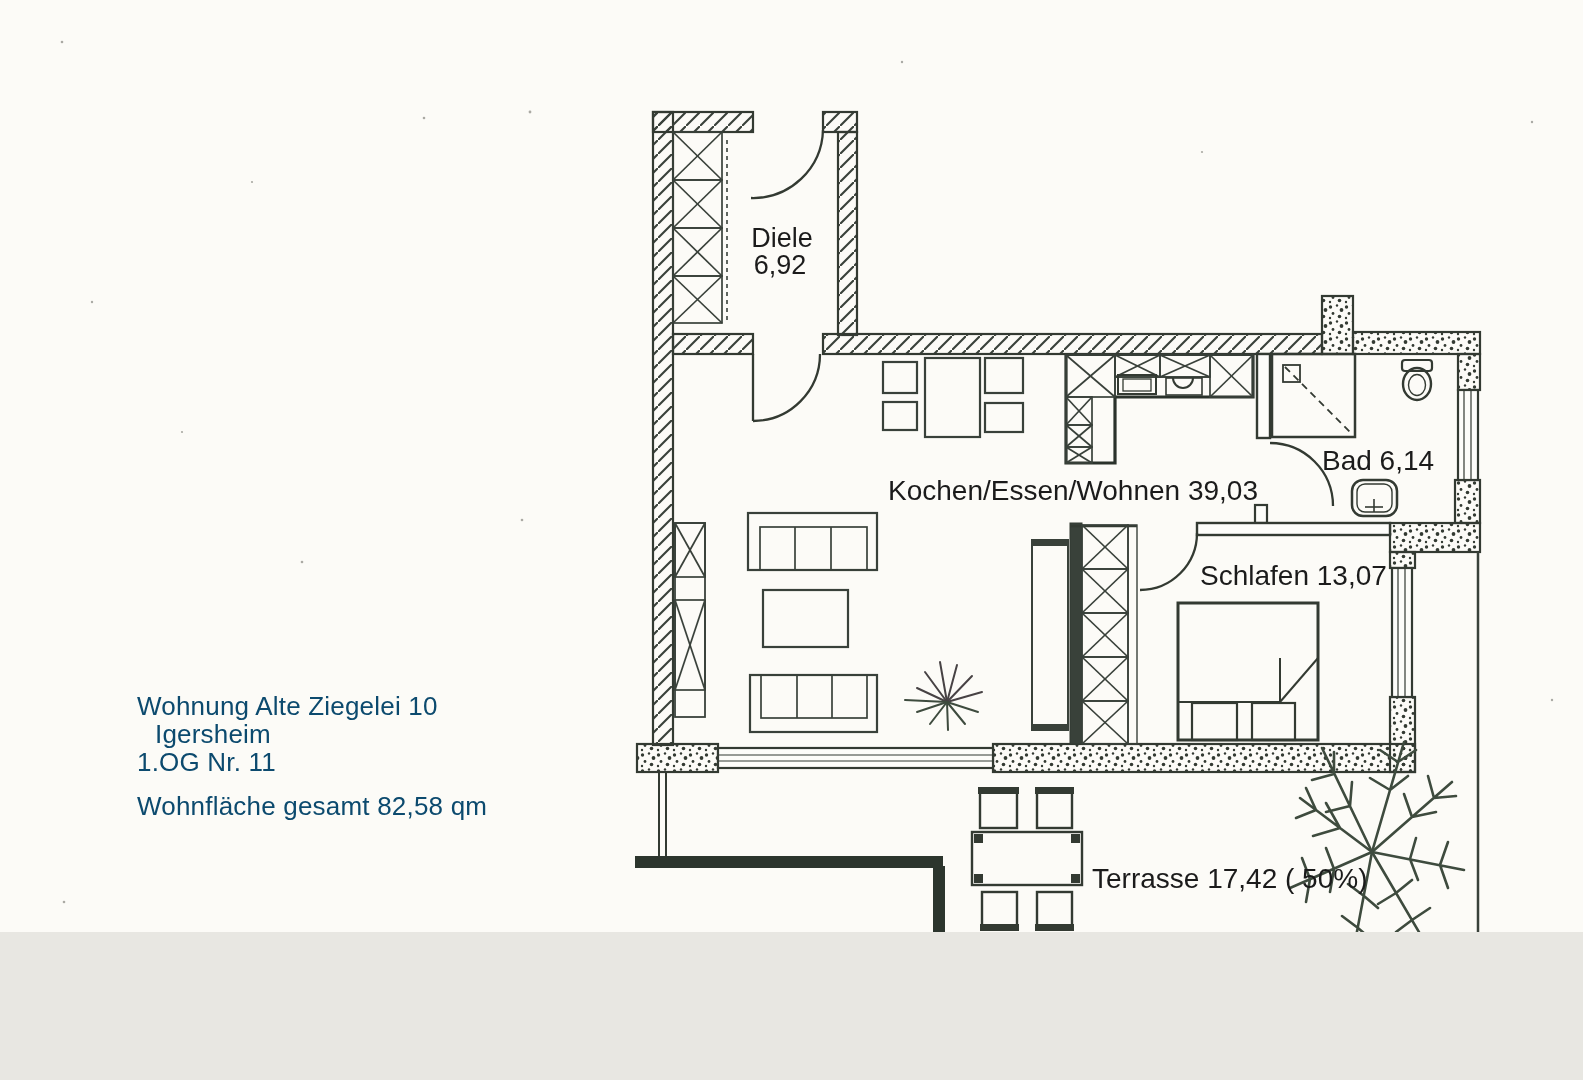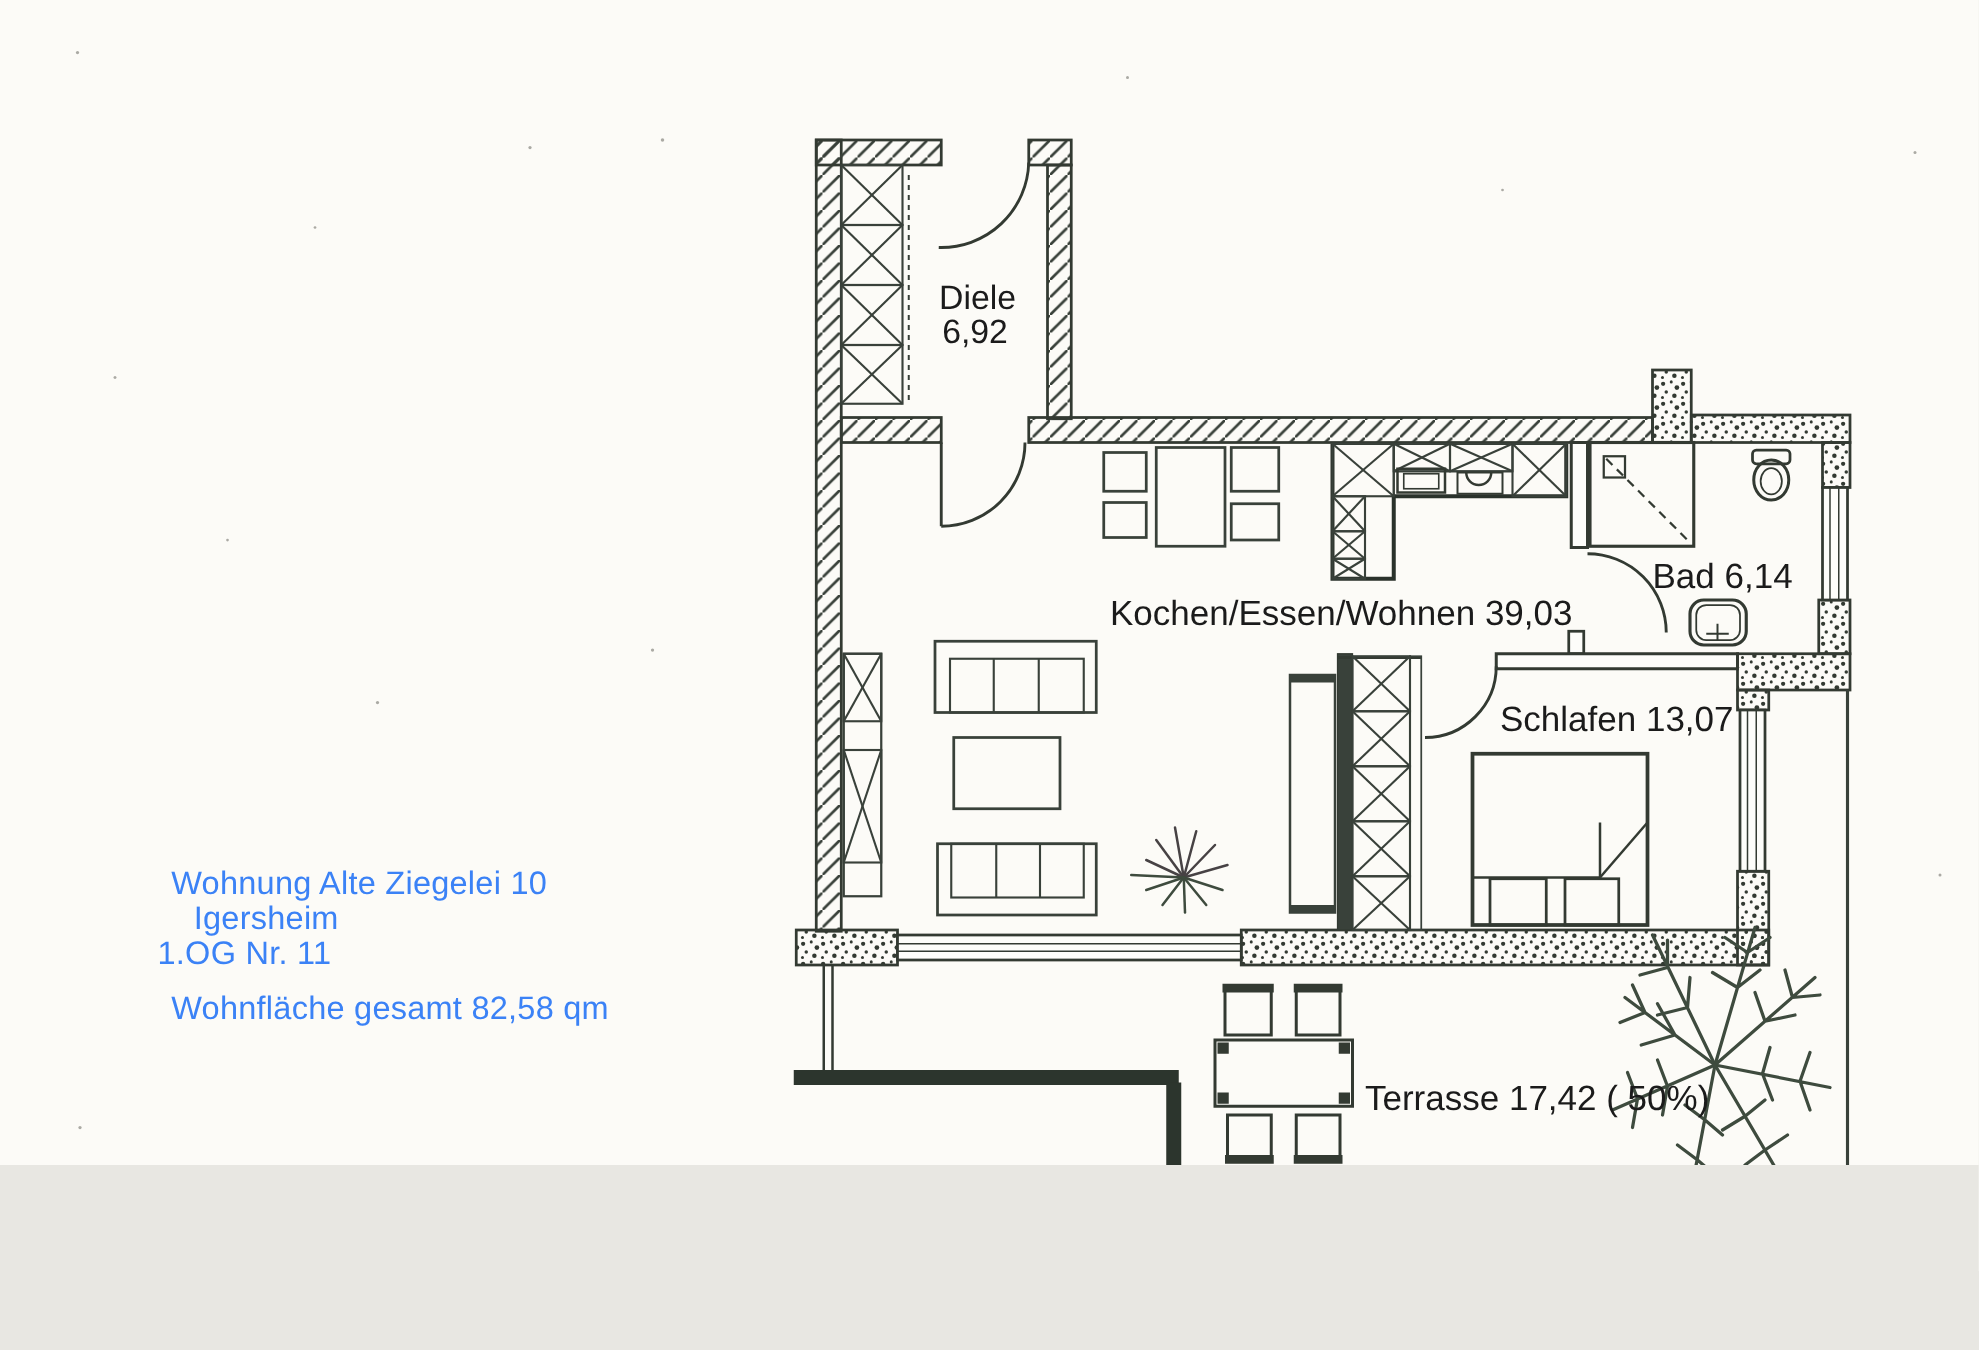--- a/index.html
+++ b/index.html
@@ -2,21 +2,21 @@
 <html><head>
 <meta charset="utf-8">
 <style>
   html,body{margin:0;padding:0;background:#e8e7e2;}
   .page{position:relative;width:1583px;height:932px;background:#fcfbf7;overflow:hidden;
         font-family:"Liberation Sans",sans-serif;color:#161616;padding-left:42px;}
   .page svg{position:absolute;left:0;top:0;}
   svg text{font-family:"Liberation Sans",sans-serif;fill:#1b1b1b;}
   .lbl{font-size:28px;}
   .lbl-diele{font-size:27px;}
-  .txt{position:absolute;white-space:pre;color:#3b82f6;}
+  .txt{position:absolute;white-space:pre;color:#0c4a6e;}
   .info{font-size:26px;line-height:28px;letter-spacing:.2px;}
   .price{font-size:31px;letter-spacing:.2px;}
   .price-val{position:absolute;width:74px;text-align:right;font-size:31px;}
   g.xboxes rect, g.xboxes line{stroke:#39413a;stroke-width:1.7;fill:none;}
   .wall-stroke{stroke:#333a32;stroke-width:2.2;}
 </style>
 </head>
 <body>
 
 <div class="page">
@@ -333,21 +333,21 @@
   <text class="lbl-diele" x="782" y="247" text-anchor="middle">Diele</text>
   <text class="lbl-diele" x="780" y="274" text-anchor="middle">6,92</text>
   <text class="lbl" x="888" y="500">Kochen/Essen/Wohnen 39,03</text>
   <text class="lbl" x="1322" y="470">Bad 6,14</text>
   <text class="lbl" x="1200" y="585">Schlafen 13,07</text>
   <text class="lbl" x="1092" y="888">Terrasse 17,42 ( 50%)</text>
 </svg>
 
 <div class="txt info" style="left:137px;top:692px;">Wohnung Alte Ziegelei 10</div>
 <div class="txt info" style="left:155px;top:720px;">Igersheim</div>
-<div class="txt info" style="left:126px;top:748px;">1.OG Nr. 11</div>
+<div class="txt info" style="left:137px;top:748px;">1.OG Nr. 11</div>
 <div class="txt info" style="left:137px;top:792px;">Wohnfläche gesamt 82,58 qm</div>
 
 <div class="txt price" style="left:133px;top:928px;">Mietpreis inklusive KFZ-Stellplatz</div>
 <div class="txt price-val" style="left:525px;top:928px;">830.-</div>
 <div class="txt price" style="left:133px;top:961px;margin-left:48px;">+Nebenkosten, Vorauszahlung</div>
 <div class="txt price-val" style="left:525px;top:961px;">260.-</div>
 
 </div>
 
 </body></html>

